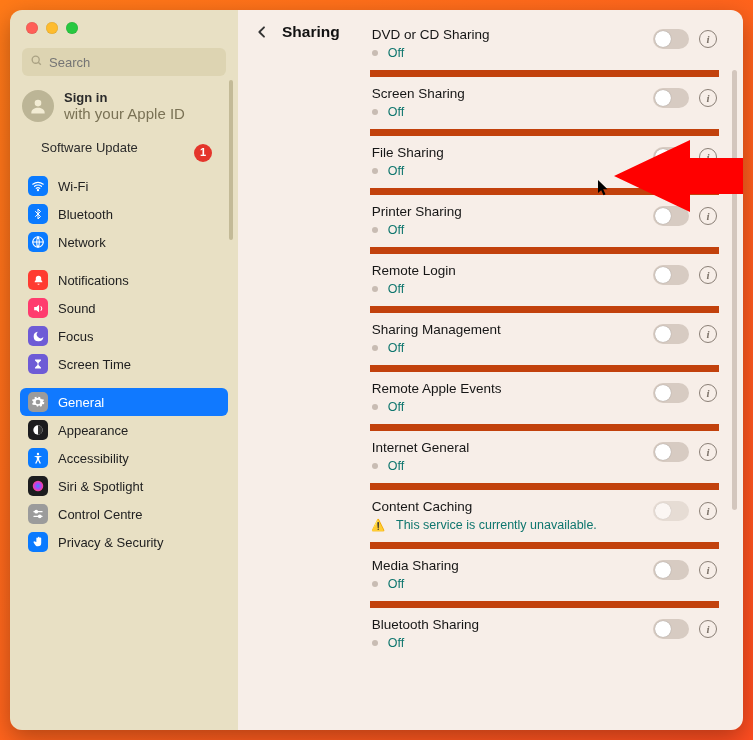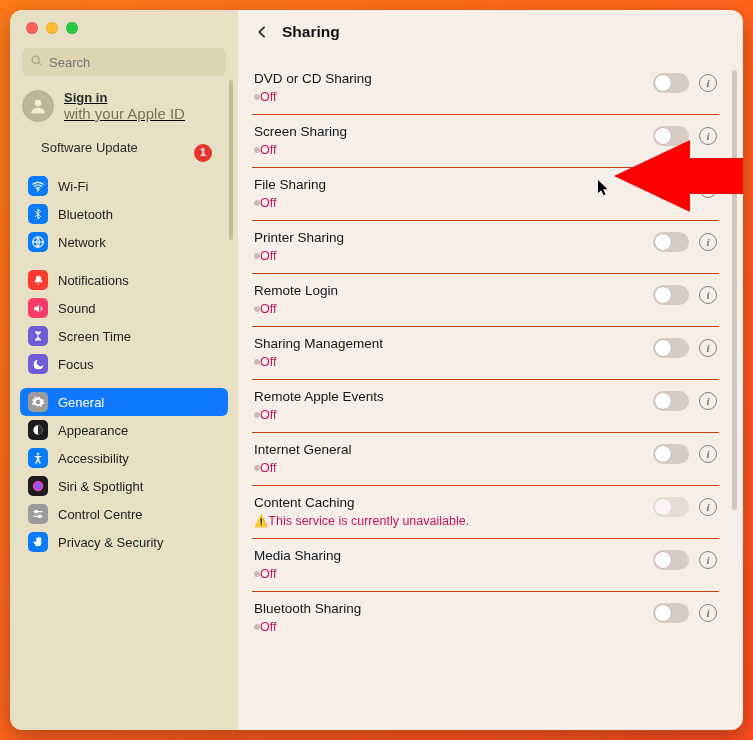--- a/index.html
+++ b/index.html
@@ -17,21 +17,21 @@
   .dot.r{background:#ff5f57;} .dot.y{background:#febc2e;} .dot.g{background:#28c840;}
   .search-box {
     margin: 4px 12px 14px 12px; height:28px; border-radius:6px; background:#ddd4b2;
     display:flex; align-items:center; padding:0 8px; color:#8a8266; font-size:13px;
   }
   .search-box .sicon { margin-right:6px; opacity:.6; }
   .search-box input {
     border:none; background:transparent; outline:none; flex:1; font-size:13px; color:#8a8266;
   }
   .signin-row {
-    display:flex; gap:10px; margin:0 16px 18px 12px;text-decoration:underline;
+    display:flex; gap:10px; margin:0 16px 18px 12px;
   }
   .avatar {
     width:32px; height:32px; border-radius:50%; background:#bcb596; display:flex;
     align-items:center; justify-content:center; color:#f2ecd4;
   }
   .avatar svg { width:20px; height:20px; }
   .signin-text .t1 { font-size:13px; font-weight:600; color:#2b2b2b; }
   .signin-text .t2 { font-size:15px; color:#7a7255; }
   .sw-update { position:relative; font-size:13px; line-height:1.25; color:#2b2b2b; padding:0 16px 16px 16px;margin-left:15px; }
   .badge { position:absolute; right:26px; top:4px; width:18px; height:18px; border-radius:50%; background:#e4352b; color:#fff; font-size:11px; font-weight:600; display:flex; align-items:center; justify-content:center; }
@@ -44,34 +44,34 @@
   .navitem.selected { background:#1079ff; color:#fff; }
   .navitem .icon {
     width:20px; height:20px; border-radius:5px; display:flex; align-items:center; justify-content:center;
     font-size:12px; color:#fff; flex-shrink:0;
   }
   .side-scroll-indicator {
     position:absolute; left:219px; top:70px; width:4px; height:160px; background:#c3ba97; border-radius:2px;
   }
 
   
-  .main { flex:1; background:#f7eee8; display:flex; flex-direction:column; position:relative; }
+  .main { flex:1; background:#f7eee8; display:flex; flex-direction:row; position:relative; }
   .main-header {
     height:44px; display:flex; align-items:center; gap:12px; padding:0 16px; font-size:15.5px; font-weight:700;
     color:#111;
   }
   .back-chev { width:16px; height:16px; cursor:pointer; }
   .main-body { flex:1; overflow:hidden; position:relative; padding:8px 24px 8px 14px; }
   .row {
-    border-bottom:1px solid #c2410c; padding:9px 2px 10px 2px; display:flex; align-items:flex-start;
+    border-bottom:7px solid #c2410c; padding:9px 2px 10px 2px; display:flex; align-items:flex-start;
   }
   .row:last-child{border-bottom:none;}
   .row .txt { flex:1; }
   .row .title { font-size:13.5px; font-weight:500; color:#161616; margin-bottom:4px; }
-  .row .sub { display:flex; align-items:center; gap:0; font-size:12.5px; color:#be185d; }
+  .row .sub { display:flex; align-items:center; gap:10px; font-size:12.5px; color:#0f766e; }
   .row .sub .sdot{ width:6px; height:6px; border-radius:50%; background:#c8bcb3; }
   .row .sub .warn { font-size:11.5px; }
   .ctrls { display:flex; align-items:center; gap:10px; margin-top:2px;}
   .toggle {
     width:36px; height:20px; border-radius:10px; background:#d7cbc2; position:relative; cursor:pointer;
   }
   .toggle::after {
     content:""; position:absolute; left:2px; top:2px; width:16px; height:16px; border-radius:50%;
     background:#fff; box-shadow:0 0 1px rgba(0,0,0,.4);
   }
@@ -168,33 +168,33 @@
           <div class="icon" style="background: rgb(255, 59, 110);">
             <svg viewBox="0 0 24 24" width="13" height="13" fill="#fff">
               <path d="M4 9v6h4l5 4V5L8 9z"></path>
               <path d="M16 8a5 5 0 0 1 0 8" fill="none" stroke="#fff" stroke-width="2"></path>
             </svg>
           </div>
           <span>Sound</span>
         </div>
         <div class="navitem">
           <div class="icon" style="background: rgb(110, 91, 214);">
+            <svg viewBox="0 0 24 24" width="13" height="13" fill="#fff">
+              <path d="M21 13A9 9 0 1 1 11 3a7 7 0 0 0 10 10z"></path>
+            </svg>
+          </div>
+          <span>Focus</span>
+        </div>
+        <div class="navitem">
+          <div class="icon" style="background: rgb(110, 91, 214);">
             <svg viewBox="0 0 24 24" width="12" height="14" fill="#fff">
               <path d="M6 3h12v2l-5 5v4l5 5v2H6v-2l5-5v-4L6 5z"></path>
             </svg>
           </div>
           <span>Screen Time</span>
-        </div>
-        <div class="navitem">
-          <div class="icon" style="background: rgb(110, 91, 214);">
-            <svg viewBox="0 0 24 24" width="13" height="13" fill="#fff">
-              <path d="M21 13A9 9 0 1 1 11 3a7 7 0 0 0 10 10z"></path>
-            </svg>
-          </div>
-          <span>Focus</span>
         </div>
         <div class="group-gap"></div>
         <div class="navitem selected">
           <div class="icon" style="background: rgb(155, 155, 155);">
             <svg viewBox="0 0 24 24" width="14" height="14" fill="#fff">
               <path d="M12 8a4 4 0 1 0 0 8 4 4 0 0 0 0-8zm9 4l2 1-1 3-2-.5a8 8 0 0 1-1.5 1.5l.5 2-3 1-1-2h-2l-1 2-3-1 .5-2A8 8 0 0 1 5 16.5L3 17l-1-3 2-1v-2L2 10l1-3 2 .5A8 8 0 0 1 6.5 6L6 4l3-1 1 2h2l1-2 3 1-.5 2A8 8 0 0 1 19 7.5l2-.5 1 3-2 1z"></path>
             </svg>
           </div>
           <span>General</span>
         </div>

